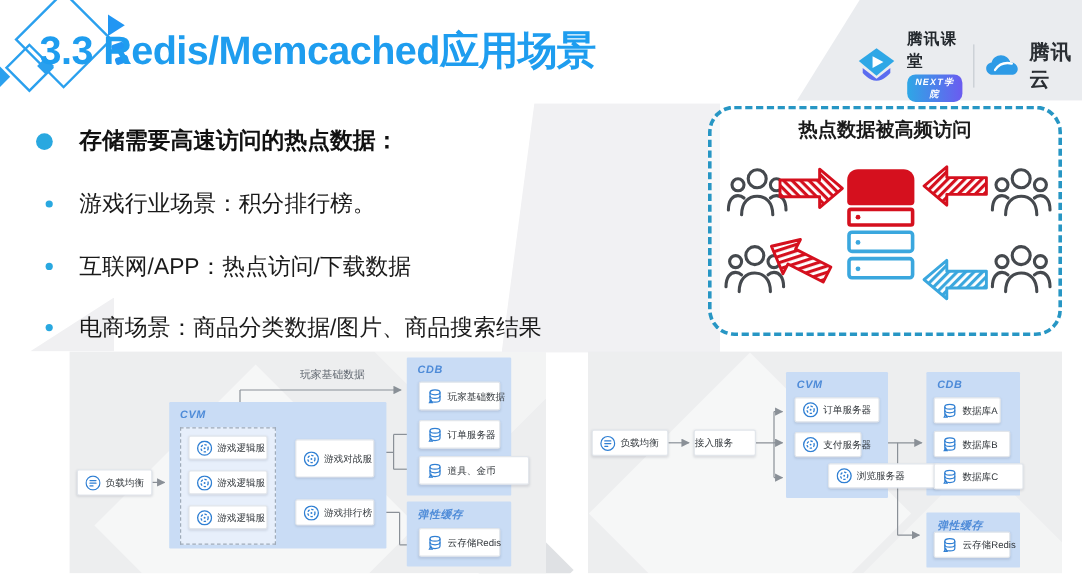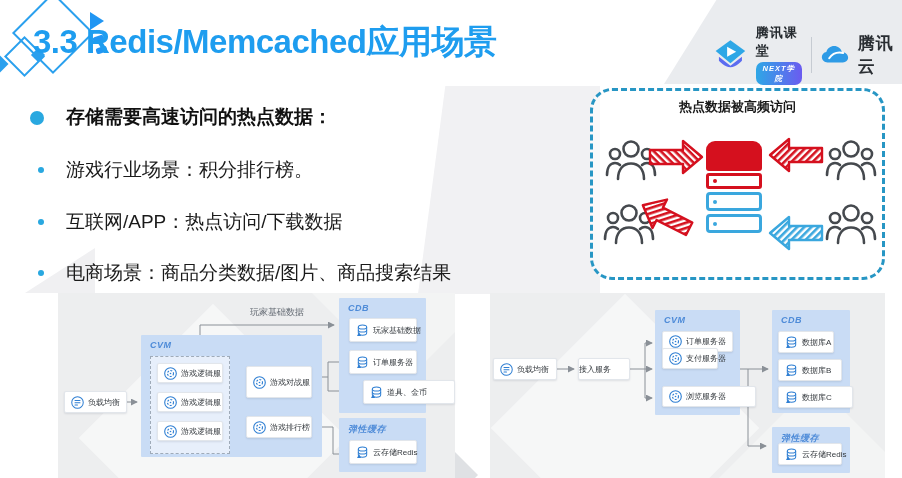--- a/index.html
+++ b/index.html
@@ -38,21 +38,21 @@
   .cloud-icon{width:34px;height:26px;}
   .cloud-name{font-size:17px;font-weight:600;color:#2A2E33;letter-spacing:1px;}
   
   .b-dot-big{left:30px;top:111px;width:14px;height:14px;border-radius:50%;background:#29A8E0;z-index:2;}
   .b-dot{width:6px;height:6px;border-radius:50%;background:#29A8E0;z-index:2;position:absolute;left:38px;}
   .b-head{left:66px;top:104px;font-size:19px;font-weight:700;color:#111;z-index:2;white-space:nowrap;}
   .b-item{left:66px;font-size:19px;color:#1A1A1A;z-index:2;white-space:nowrap;}
   
   .hotbox{left:590px;top:88px;width:295px;height:192px;border:3px dashed #2796C4;border-radius:22px;
     background:rgba(255,255,255,.55);z-index:3;box-sizing:border-box;}
-  .hot-title{position:absolute;left:0;top:7px;width:100%;text-align:center;font-size:13px;font-weight:600;color:#1A1A1A;}
+  .hot-title{position:absolute;left:0;top:7px;width:100%;text-align:center;font-size:16px;font-weight:600;color:#1A1A1A;}
   .ppl{position:absolute;width:52px;height:46px;}
   .sk-arrow{position:absolute;width:58px;height:40px;}
   .server{position:absolute;left:113px;top:50px;width:56px;}
   .srv-row{box-sizing:border-box;width:56px;background:#fff;}
   .srv-top{height:30px;background:#D5101E;border-radius:9px 9px 3px 3px;margin-bottom:2px;}
   .srv-red{height:16px;border:3px solid #D5101E;border-radius:3px;position:relative;}
   .srv-blue{height:19px;border:3px solid #3AA7DE;border-radius:4px;margin-top:3px;position:relative;}
   .srv-dot{position:absolute;left:4px;top:50%;transform:translateY(-50%);width:4px;height:4px;border-radius:50%;}
   .dot-red{background:#D5101E;}
   .dot-blue{background:#3AA7DE;}
@@ -303,21 +303,21 @@
         <use href="#db-icon"></use>
       </svg>
     <span class="node-label">玩家基础数据</span>
   </div>
   <div class="node" style="left:349px;top:350px;width:68px;height:24px">
     <svg class="nicon" viewBox="0 0 14 14">
         <use href="#db-icon"></use>
       </svg>
     <span class="node-label">订单服务器</span>
   </div>
-  <div class="node" style="left:363px;top:380px;width:92px;height:24px">
+  <div class="node" style="left:349px;top:380px;width:92px;height:24px">
     <svg class="nicon" viewBox="0 0 14 14">
         <use href="#db-icon"></use>
       </svg>
     <span class="node-label">道具、金币</span>
   </div>
 
   <div class="ctr" style="left:339px;top:418px;width:87px;height:54px">
     <span class="ctr-label">弹性缓存</span>
   </div>
   <div class="node" style="left:349px;top:440px;width:68px;height:24px">
@@ -339,27 +339,27 @@
 
   <div class="ctr" style="left:655px;top:310px;width:85px;height:105px">
     <span class="ctr-label">CVM</span>
   </div>
   <div class="node" style="left:662px;top:331px;width:71px;height:21px">
     <svg class="nicon" viewBox="0 0 13 13">
         <use href="#gear-icon"></use>
       </svg>
     <span class="node-label">订单服务器</span>
   </div>
-  <div class="node" style="left:662px;top:348px;width:56px;height:21px">
+  <div class="node" style="left:662px;top:360px;width:56px;height:21px">
     <svg class="nicon" viewBox="0 0 13 13">
         <use href="#gear-icon"></use>
       </svg>
     <span class="node-label">支付服务器</span>
   </div>
-  <div class="node" style="left:662px;top:386px;width:94px;height:21px">
+  <div class="node" style="left:690px;top:386px;width:94px;height:21px">
     <svg class="nicon" viewBox="0 0 13 13">
         <use href="#gear-icon"></use>
       </svg>
     <span class="node-label">浏览服务器</span>
   </div>
 
   <div class="ctr" style="left:772px;top:310px;width:78px;height:103px">
     <span class="ctr-label">CDB</span>
   </div>
   <div class="node" style="left:778px;top:331px;width:56px;height:22px">

